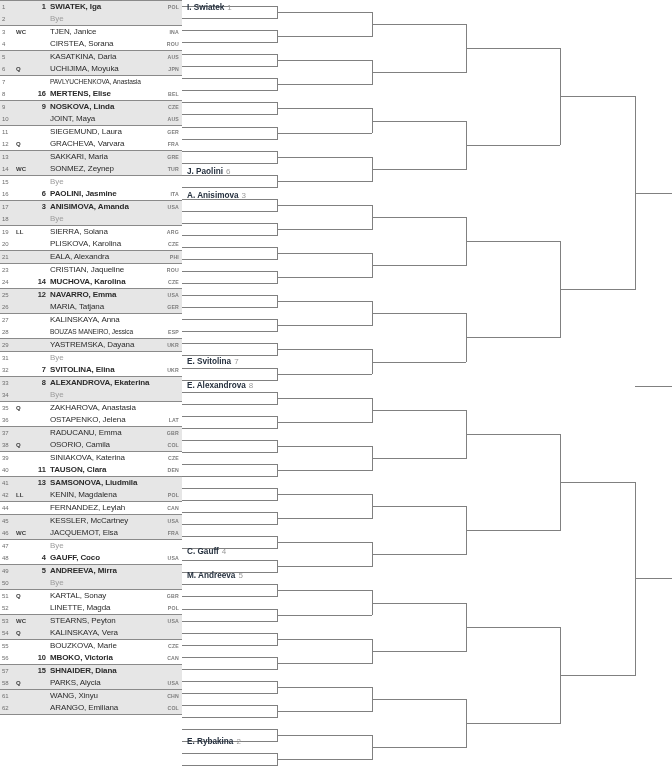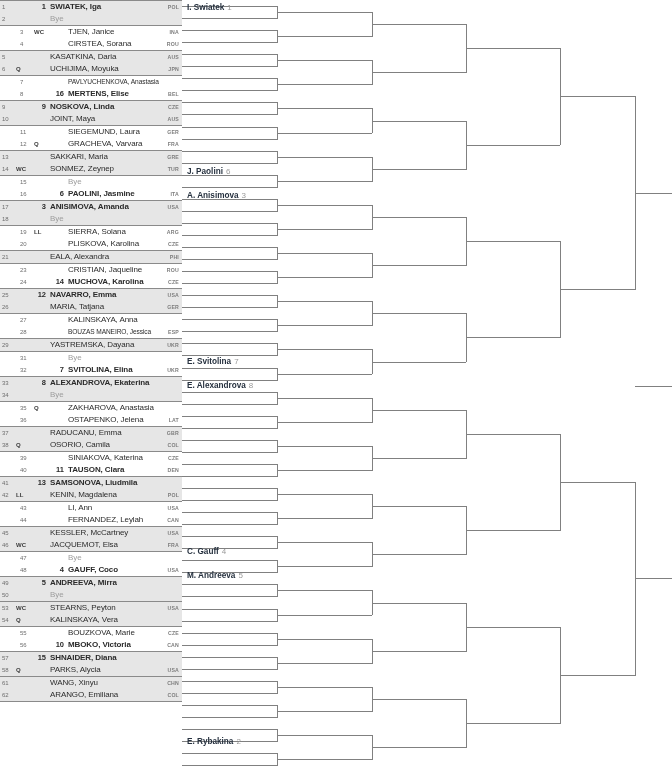--- a/index.html
+++ b/index.html
@@ -22,21 +22,21 @@
     left: 0; top: 0;
     width: 182px;
   }
   .pair {
     position: relative;
     border-top: 1px solid #8a8a8a;
     border-bottom: 1px solid #8a8a8a;
     margin-bottom: -1px;
   }
   .pair.shade { background: #e6e6e6; }
-  .pair.plain { background: #ffffff; padding-left: 18px; }
+  .pair.plain { background: #ffffff; }
 
   .r1row {
     position: relative;
     height: 12px;
     line-height: 12px;
     white-space: nowrap;
     overflow: hidden;
   }
   .num {
     position: absolute;
@@ -438,27 +438,20 @@
         <div class="r1row">
           <span class="num">42</span>
           <span class="stat">LL</span>
           <span class="seed"></span>
           <span class="pname">KENIN, Magdalena</span>
           <span class="ctry">POL</span>
         </div>
       </div>
       <div class="pair plain">
         <div class="r1row">
-          <span class="num">43</span>
-          <span class="stat"></span>
-          <span class="seed"></span>
-          <span class="pname">LI, Ann</span>
-          <span class="ctry">USA</span>
-        </div>
-        <div class="r1row">
           <span class="num">44</span>
           <span class="stat"></span>
           <span class="seed"></span>
           <span class="pname">FERNANDEZ, Leylah</span>
           <span class="ctry">CAN</span>
         </div>
       </div>
       <div class="pair shade">
         <div class="r1row">
           <span class="num">45</span>
@@ -498,20 +491,36 @@
           <span class="seed">5</span>
           <span class="pname seeded">ANDREEVA, Mirra</span>
           <span class="ctry"></span>
         </div>
         <div class="r1row">
           <span class="num">50</span>
           <span class="stat"></span>
           <span class="seed"></span>
           <span class="pname bye">Bye</span>
           <span class="ctry"></span>
+        </div>
+      </div>
+      <div class="pair plain">
+        <div class="r1row">
+          <span class="num">51</span>
+          <span class="stat">Q</span>
+          <span class="seed"></span>
+          <span class="pname">KARTAL, Sonay</span>
+          <span class="ctry">GBR</span>
+        </div>
+        <div class="r1row">
+          <span class="num">52</span>
+          <span class="stat"></span>
+          <span class="seed"></span>
+          <span class="pname">LINETTE, Magda</span>
+          <span class="ctry">POL</span>
         </div>
       </div>
       <div class="pair shade">
         <div class="r1row">
           <span class="num">53</span>
           <span class="stat">WC</span>
           <span class="seed"></span>
           <span class="pname">STEARNS, Peyton</span>
           <span class="ctry">USA</span>
         </div>

